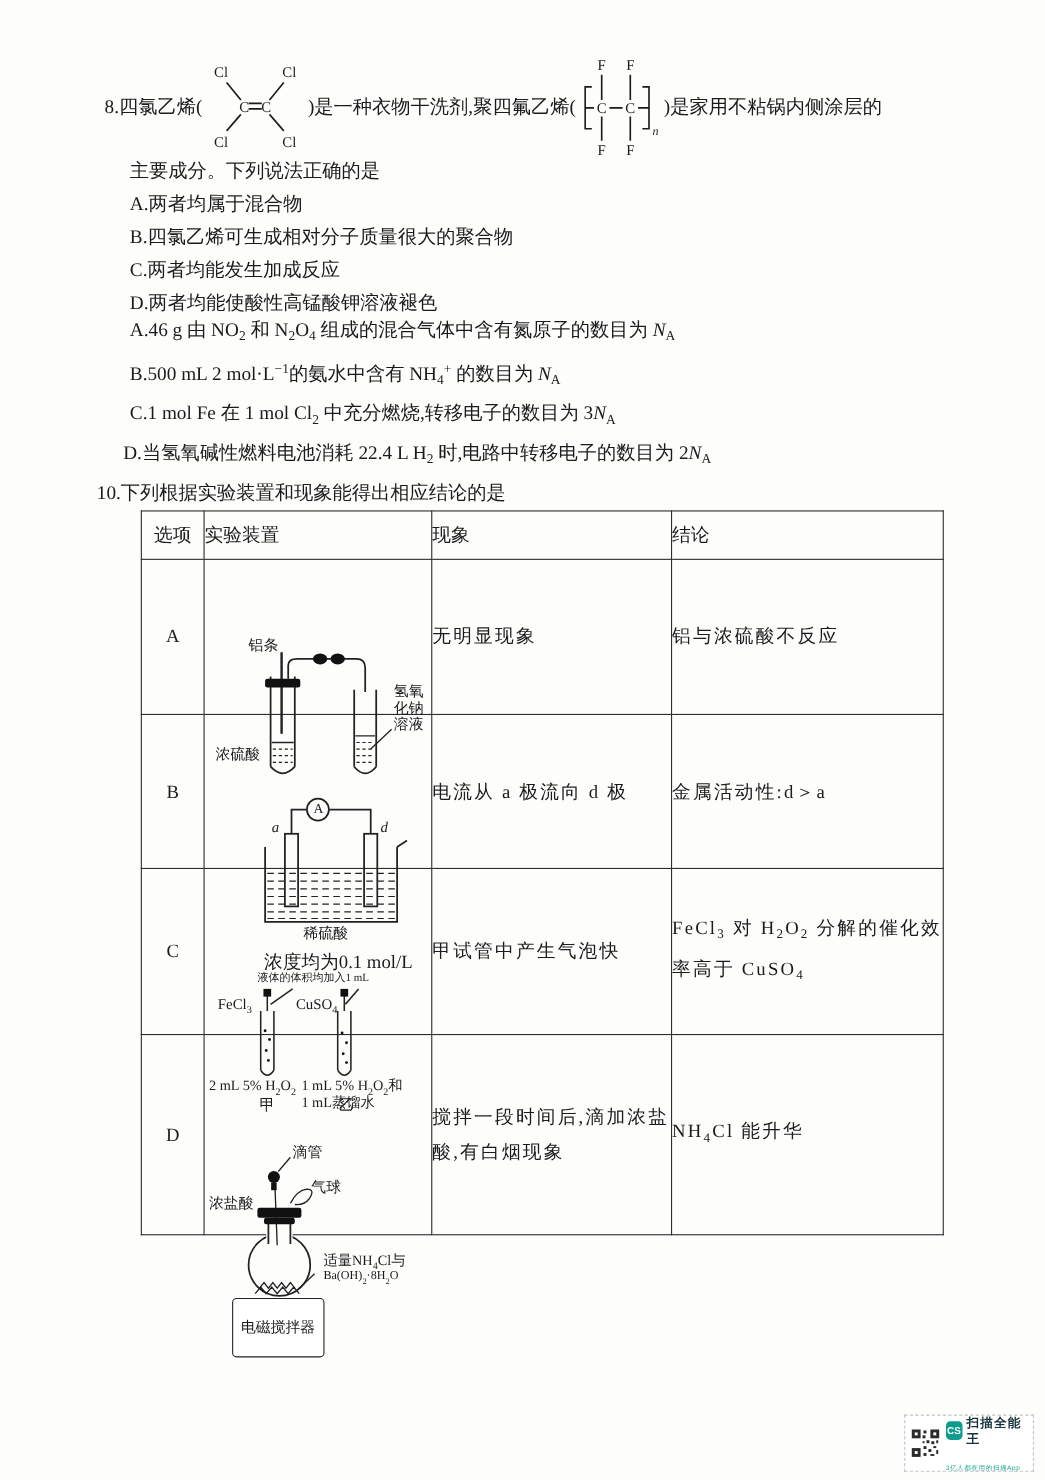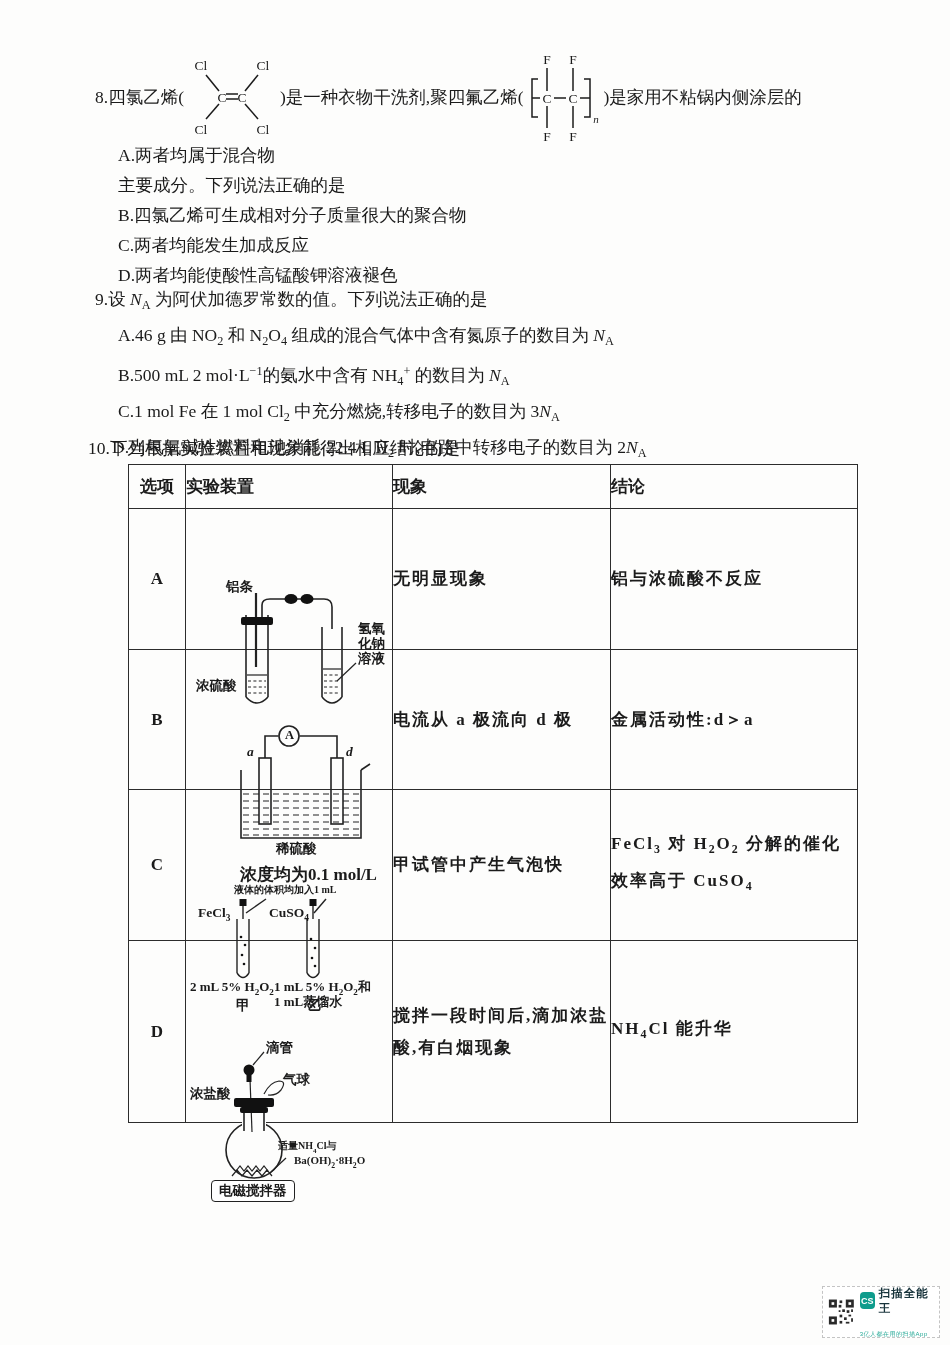--- a/index.html
+++ b/index.html
@@ -8,30 +8,30 @@
   .q{position:absolute;font-size:17.5px;line-height:30px;}
   .stem-line{display:flex;align-items:center;white-space:nowrap;height:86px;}
   .indent{margin-left:23px;}
   sub{font-size:70%;vertical-align:-4px;}
   sup{font-size:70%;vertical-align:6px;}
   svg text{font-family:"Liberation Serif","DejaVu Serif",serif;}
   .struct{flex:0 0 auto;}
   
   table.exp{position:absolute;left:128px;top:464px;border-collapse:collapse;table-layout:fixed;width:729px;}
   table.exp td,table.exp th{border:1.6px solid #2c2c2c;padding:0;vertical-align:middle;
-        font-size:17px;font-weight:bold;}
+        font-size:17px;font-weight:normal;}
   th.hcell{text-align:left;padding:10px 14px;}
   th.hcell-first{text-align:center;}
   td.optcell{text-align:center;font-size:18px;}
   td.txtcell{padding:10px 15px;letter-spacing:2px;line-height:32px;}
   td.appcell{position:relative;}
   .appwrap{position:relative;width:100%;height:100%;}
   .appwrap svg{position:absolute;left:0;top:0;}
   .lbl{position:absolute;font-size:13.5px;line-height:15px;white-space:nowrap;letter-spacing:0;}
-  .stirbox{position:absolute;border:1.5px solid #222;border-radius:4px;padding:1px 7px;font-size:13.5px;background:#fff;}
+  .stirbox{position:absolute;border:1.5px solid #222;border-radius:4px;padding:17px 7px;font-size:13.5px;background:#fff;}
   .footer{position:absolute;left:0;top:1158px;width:100%;text-align:center;font-size:17px;letter-spacing:2px;}
   
   .wm{position:absolute;left:822px;top:1286px;width:118px;height:52px;border:1px dashed #c4c4c4;
       background:#fff;display:flex;align-items:center;gap:5px;padding:3px 5px;box-sizing:border-box;
       font-family:"Liberation Sans","DejaVu Sans",sans-serif;}
   .wm-logo{width:17px;height:17px;border-radius:4px;background:#0e9c8c;color:#fff;font-size:9px;
       font-weight:bold;display:flex;align-items:center;justify-content:center;}
   .wm-col{display:flex;flex-direction:column;gap:14px;}
   .wm-name{font-size:11.5px;font-weight:bold;color:#16323a;letter-spacing:1px;}
   .wm-tag{font-size:6px;color:#23a895;letter-spacing:.5px;}
@@ -81,29 +81,28 @@
           <text x="50" y="14">F</text>
           <text x="24" y="91">F</text>
           <text x="50" y="91">F</text>
           <text x="24" y="53">C</text>
           <text x="50" y="53">C</text>
           <text x="73" y="73" font-size="11" font-style="italic">n</text>
         </g>
       </svg>
       <span>)是家用不粘锅内侧涂层的</span>
     </div>
+    <div class="indent">主要成分。下列说法正确的是</div>
     <div class="indent">A.两者均属于混合物</div>
-    <div class="indent">主要成分。下列说法正确的是</div>
     <div class="indent">B.四氯乙烯可生成相对分子质量很大的聚合物</div>
     <div class="indent">C.两者均能发生加成反应</div>
     <div class="indent">D.两者均能使酸性高锰酸钾溶液褪色</div>
   </div>
 
   <div class="q" id="q9" style="left:95px;top:284px;width:830px;">
-    <div>9.设 <i>N</i><sub>A</sub> 为阿伏加德罗常数的值。下列说法正确的是</div>
     <div class="indent">A.46 g 由 NO<sub>2</sub> 和 N<sub>2</sub>O<sub>4</sub> 组成的混合气体中含有氮原子的数目为 <i>N</i><sub>A</sub></div>
     <div class="indent">B.500 mL 2 mol·L<sup>−1</sup>的氨水中含有 NH<sub>4</sub><sup>+</sup> 的数目为 <i>N</i><sub>A</sub></div>
     <div class="indent">C.1 mol Fe 在 1 mol Cl<sub>2</sub> 中充分燃烧,转移电子的数目为 3<i>N</i><sub>A</sub></div>
     <div class="indent" style="margin-left:17px">D.当氢氧碱性燃料电池消耗 22.4 L H<sub>2</sub> 时,电路中转移电子的数目为 2<i>N</i><sub>A</sub></div>
   </div>
 
   <div class="q" style="left:88px;top:433px;">10.下列根据实验装置和现象能得出相应结论的是</div>
 
   <table class="exp">
     <colgroup>
@@ -263,21 +262,21 @@
             <g fill="#111">
               <circle cx="63" cy="38" r="5.5"></circle>
               <rect x="60.5" y="43" width="5" height="7"></rect>
               <rect x="48" y="66" width="40" height="9" rx="2"></rect>
               <rect x="54" y="75" width="28" height="6" rx="2"></rect>
             </g>
           </svg>
           <span class="lbl" style="left:80px;top:8px">滴管</span>
           <span class="lbl" style="left:97px;top:40px">气球</span>
           <span class="lbl" style="left:4px;top:54px">浓盐酸</span>
-          <span class="lbl" style="left:92px;top:106px;font-size:10px">适量NH<sub>4</sub>Cl与</span>
+          <span class="lbl" style="left:108px;top:106px;font-size:13px">适量NH<sub>4</sub>Cl与</span>
           <span class="lbl" style="left:108px;top:121px;font-size:11px">Ba(OH)<sub>2</sub>·8H<sub>2</sub>O</span>
           <div class="stirbox" style="left:25px;top:148px">电磁搅拌器</div>
         </div>
       </td>
       <td class="txtcell">搅拌一段时间后,滴加浓盐酸,有白烟现象</td>
       <td class="txtcell">NH<sub>4</sub>Cl 能升华</td>
     </tr>
   </tbody>
     </table>
 

